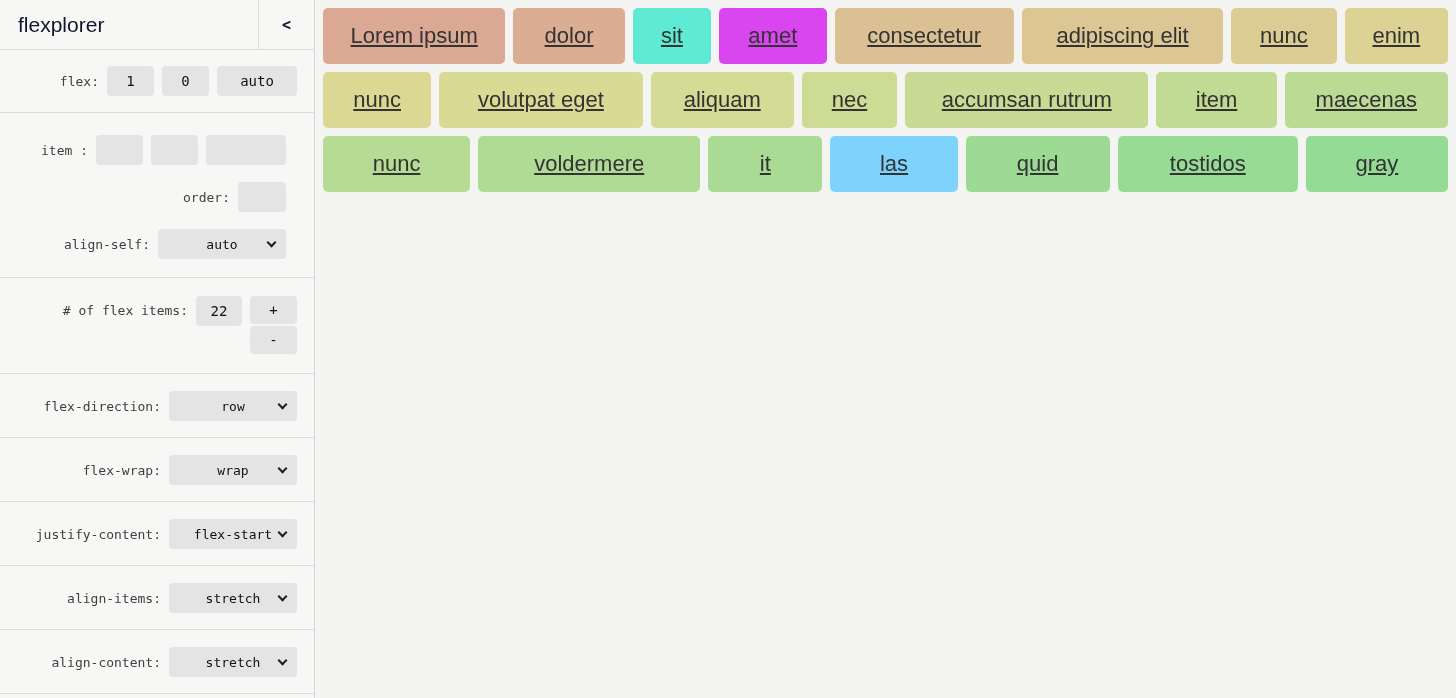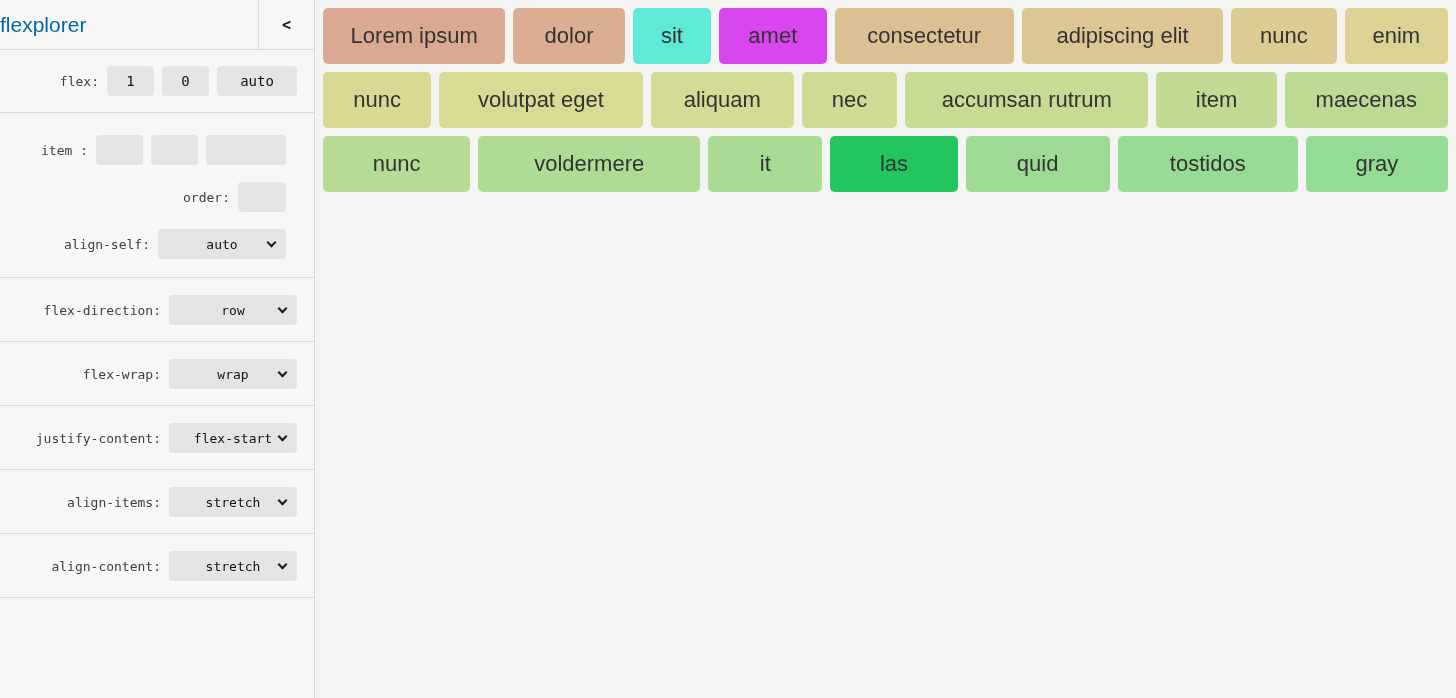--- a/index.html
+++ b/index.html
@@ -5,22 +5,22 @@
   * { margin:0; padding:0; box-sizing:border-box; }
   html,body { background:#fff; }
   .app { width:1456px; height:698px; display:flex; overflow:hidden;
          font-family:"Liberation Sans","DejaVu Sans",sans-serif; }
 
   
   .sidebar { width:315px; flex:0 0 315px; background:#f7f7f6;
              border-right:1px solid #d6d6d6; }
   .sb-header { height:50px; display:flex; align-items:stretch;
                border-bottom:1px solid #dcdcdc; }
-  .sb-title { flex:1; display:flex; align-items:center; 
-              font-size:21px; color:#0369a1; }
+  .sb-title { flex:1; display:flex; align-items:center; padding-left:18px;
+              font-size:21px; color:#0f172a; }
   .collapse-btn { width:56px; border-left:1px solid #dcdcdc; background:transparent;
                   border-top:none;border-right:none;border-bottom:none;
                   font-family:"DejaVu Sans Mono",monospace; font-size:15px;
                   font-weight:bold; color:#15152e; cursor:pointer; }
 
   .group { border-top:1px solid #dcdcdc; }
   .group.first { border-top:none; }
   .group.last { border-bottom:1px solid #dcdcdc; }
   .row { display:flex; align-items:center; justify-content:flex-end;
          gap:8px; padding-right:17px; }
@@ -51,21 +51,21 @@
             font-family:"DejaVu Sans Mono",monospace; font-size:13px; color:#111; }
   .chev { position:absolute; right:11px; top:10px; width:7px; height:7px;
           border-right:2px solid #1c1c1c; border-bottom:2px solid #1c1c1c;
           transform:rotate(45deg); }
 
   
   .stage { flex:1; background:#f4f4f2; padding:4px; display:flex;
            flex-wrap:wrap; align-content:flex-start; align-items:flex-start; }
   .fi { flex:1 0 auto; height:56px; margin:4px; padding:0 8px;
         border-radius:5px; display:flex; align-items:center; justify-content:center;
-        font-size:22px; color:#333; white-space:nowrap; }
+        font-size:22px; color:#333; white-space:nowrap;text-decoration:underline; }
 </style>
 </head>
 <body>
 
 <div class="app">
 
   <aside class="sidebar">
 
     <div class="sb-header">
       <div class="sb-title">flexplorer</div>
@@ -94,20 +94,30 @@
       </div>
       <div class="row">
         <span class="lbl">align-self:</span>
         <div class="select">
           <span>auto</span>
           <span class="chev"></span>
         </div>
       </div>
     </section>
 
+    <section class="group g-count">
+      <div class="row count-row">
+        <span class="lbl" style="margin-top:7px"># of flex items:</span>
+        <input class="ctl w-cnt" value="22" style="">
+        <div class="pm-col">
+          <button class="pm-btn">+</button>
+          <button class="pm-btn">-</button>
+        </div>
+      </div>
+    </section>
 
     <section class="group g-select">
       <div class="row">
         <span class="lbl">flex-direction:</span>
         <div class="select">
           <span>row</span>
           <span class="chev"></span>
         </div>
       </div>
     </section>
@@ -166,19 +176,19 @@
     <div class="fi" style="flex-basis: 95px; background-color: rgb(219, 216, 148);">nunc</div>
     <div class="fi" style="flex-basis: 190px; background-color: rgb(217, 219, 148);">volutpat eget</div>
     <div class="fi" style="flex-basis: 130px; background-color: rgb(211, 219, 148);">aliquam</div>
     <div class="fi" style="flex-basis: 82px; background-color: rgb(205, 219, 148);">nec</div>
     <div class="fi" style="flex-basis: 230px; background-color: rgb(199, 219, 148);">accumsan rutrum</div>
     <div class="fi" style="flex-basis: 107px; background-color: rgb(193, 219, 148);">item</div>
     <div class="fi" style="flex-basis: 150px; background-color: rgb(187, 219, 148);">maecenas</div>
     <div class="fi" style="flex-basis: 95px; background-color: rgb(181, 219, 148);">nunc</div>
     <div class="fi" style="flex-basis: 170px; background-color: rgb(175, 219, 148);">voldermere</div>
     <div class="fi" style="flex-basis: 62px; background-color: rgb(169, 219, 148);">it</div>
-    <div class="fi" style="flex-basis: 75px; background-color: #22c55e;">las</div>
+    <div class="fi" style="flex-basis: 75px; background-color: #7dd3fc;">las</div>
     <div class="fi" style="flex-basis: 92px; background-color: rgb(157, 219, 148);">quid</div>
     <div class="fi" style="flex-basis: 128px; background-color: rgb(151, 219, 148);">tostidos</div>
     <div class="fi" style="flex-basis: 90px; background-color: rgb(148, 219, 150);">gray</div>
   </main>
 
 </div>
 
 </body></html>

